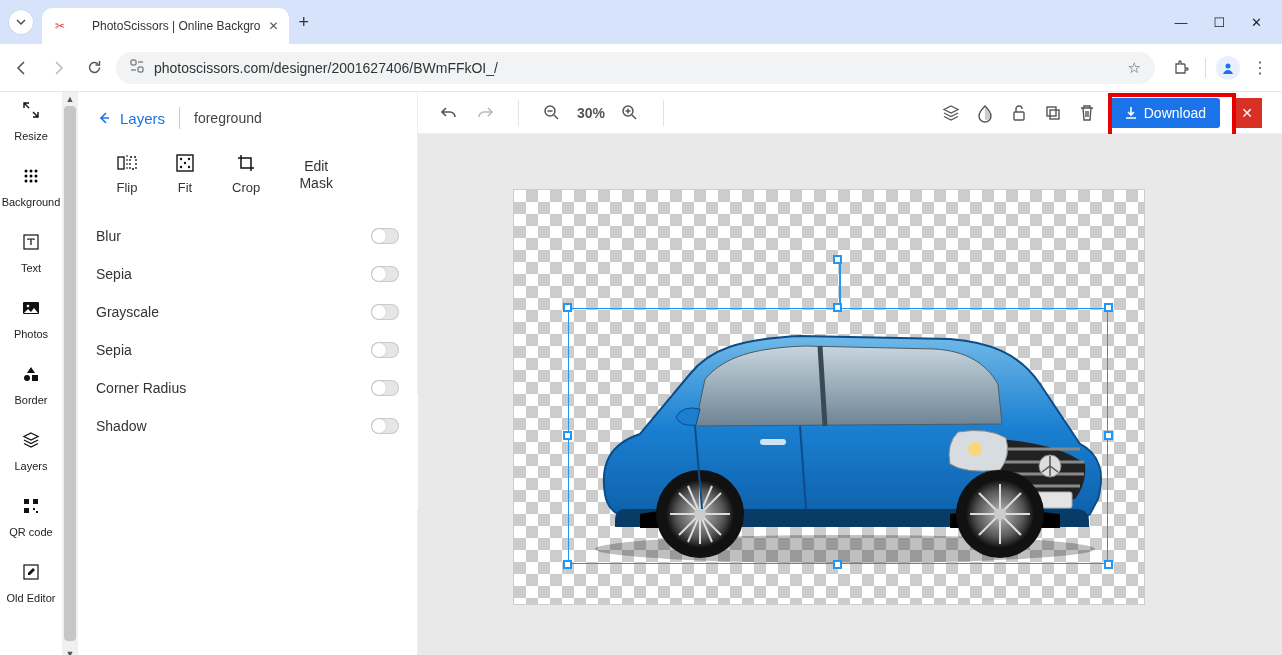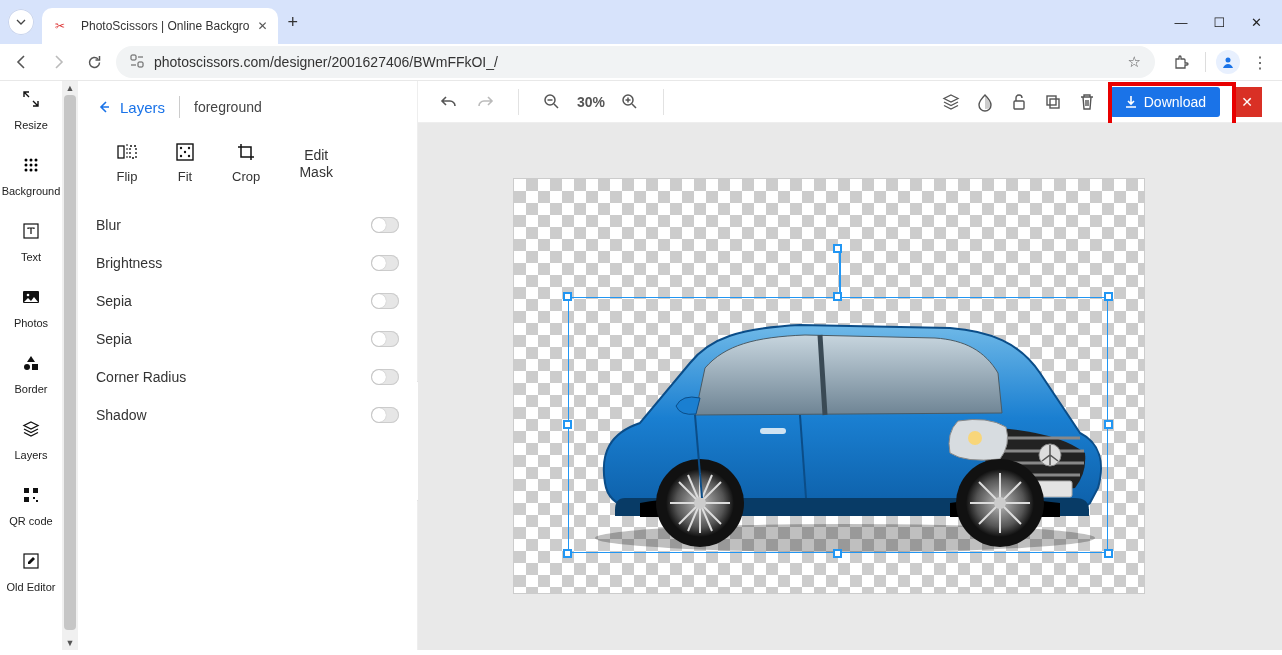--- a/index.html
+++ b/index.html
@@ -3,27 +3,27 @@
 <meta charset="utf-8">
 <style>
   * { box-sizing: border-box; font-family: 'Segoe UI', Arial, sans-serif; }
   body { margin:0; padding:0; width:1282px; height:655px; overflow:hidden; background:#fff; }
 
   
   .browser-chrome { height:44px; background:#d7e3fb; display:flex; align-items:center; position:relative; }
   .tab-dropdown { width:26px; height:26px; border-radius:50%; background:#fff; display:flex; align-items:center; justify-content:center; margin:0 8px; box-shadow:0 0 0 1px #c8d4ee inset; }
   .tab { height:36px; background:#fff; border-radius:10px 10px 0 0; margin-top:8px; display:flex; align-items:center; padding:0 10px; min-width:200px; position:relative; }
   .favicon { width:16px; height:16px; display:flex; align-items:center; justify-content:center; font-size:12px; color:#d33;}
-  .tab-title { font-size:12px; color:#333; margin-left:13px; white-space:nowrap; overflow:hidden; text-overflow:ellipsis; flex:1; }
+  .tab-title { font-size:12px; color:#333; margin-left:24px; white-space:nowrap; overflow:hidden; text-overflow:ellipsis; flex:1; }
   .tab-close { margin-left:8px; font-size:12px; color:#555; }
   .new-tab { margin-left:10px; font-size:18px; color:#333; }
   .win-controls { position:absolute; right:6px; top:0; height:44px; display:flex; align-items:center; gap:26px; padding:0 14px; }
   .win-controls span { font-size:13px; color:#222; }
 
-  .addr-bar { height:37px; background:#fff; border-bottom:1px solid #e8e8e8; display:flex; align-items:center; padding:0 8px; gap:8px; }
+  .addr-bar { height:48px; background:#fff; border-bottom:1px solid #e8e8e8; display:flex; align-items:center; padding:0 8px; gap:8px; }
   .nav-icn, .right-icn { width:28px; height:28px; display:flex; align-items:center; justify-content:center; color:#555; }
   .nav-icn.disabled { color:#bbb; }
   .url-field { flex:1; height:32px; background:#f1f3f4; border-radius:16px; display:flex; align-items:center; padding:0 14px; gap:10px; }
   .site-icn { font-size:13px; color:#555; }
   .url-text { font-size:14px; color:#333; flex:1; }
   .star-icn { font-size:15px; color:#555; }
   .right-icons { display:flex; align-items:center; gap:6px; margin-left:4px; }
   .avatar { width:24px; height:24px; border-radius:50%; background:#e8f0fe; display:flex; align-items:center; justify-content:center; color:#1a73e8; font-size:13px; }
   .divider-v { width:1px; height:20px; background:#ddd; margin:0 4px; }
 
@@ -298,25 +298,25 @@
 Mask</div>
       </div>
     </div>
 
     <div class="adjust-list">
       <div class="adjust-item">
         <span>Blur</span>
         <span class="toggle"></span>
       </div>
       <div class="adjust-item">
-        <span>Brightness</span>
-        <span class="toggle"></span>
-      </div>
-      <div class="adjust-item">
         <span>Sepia</span>
+        <span class="toggle"></span>
+      </div>
+      <div class="adjust-item">
+        <span>Grayscale</span>
         <span class="toggle"></span>
       </div>
       <div class="adjust-item">
         <span>Sepia</span>
         <span class="toggle"></span>
       </div>
       <div class="adjust-item">
         <span>Corner Radius</span>
         <span class="toggle"></span>
       </div>

